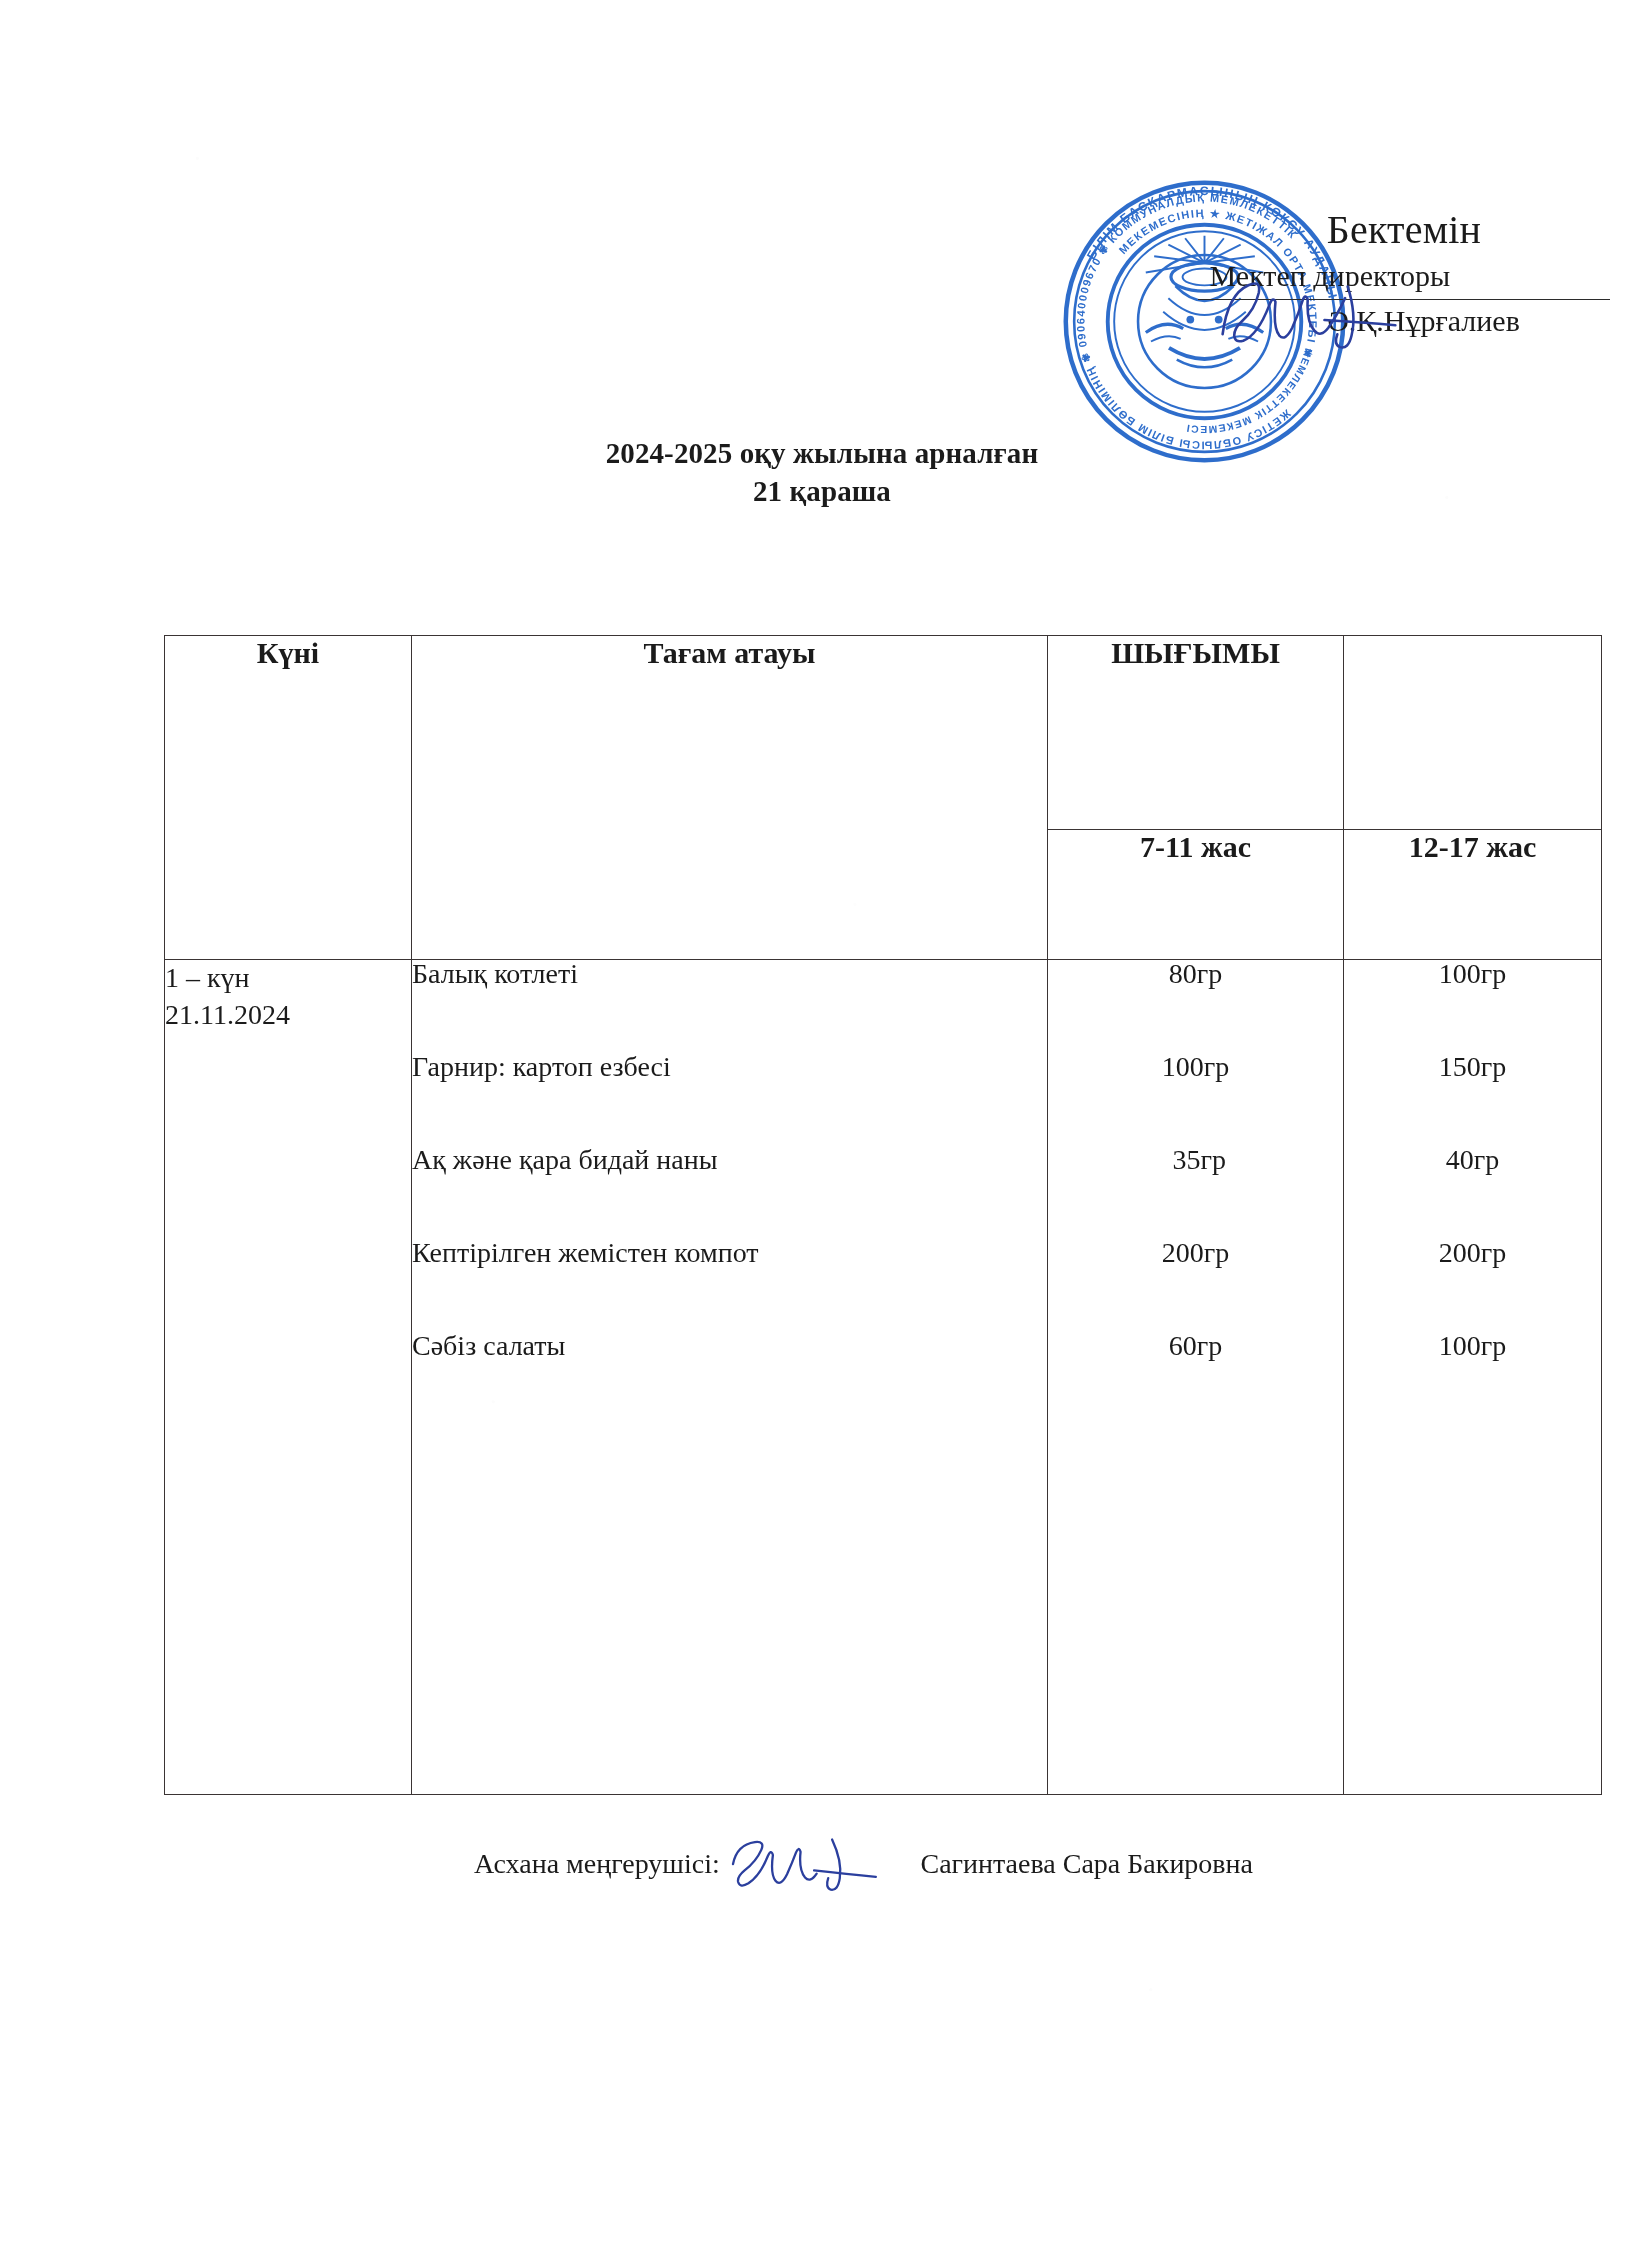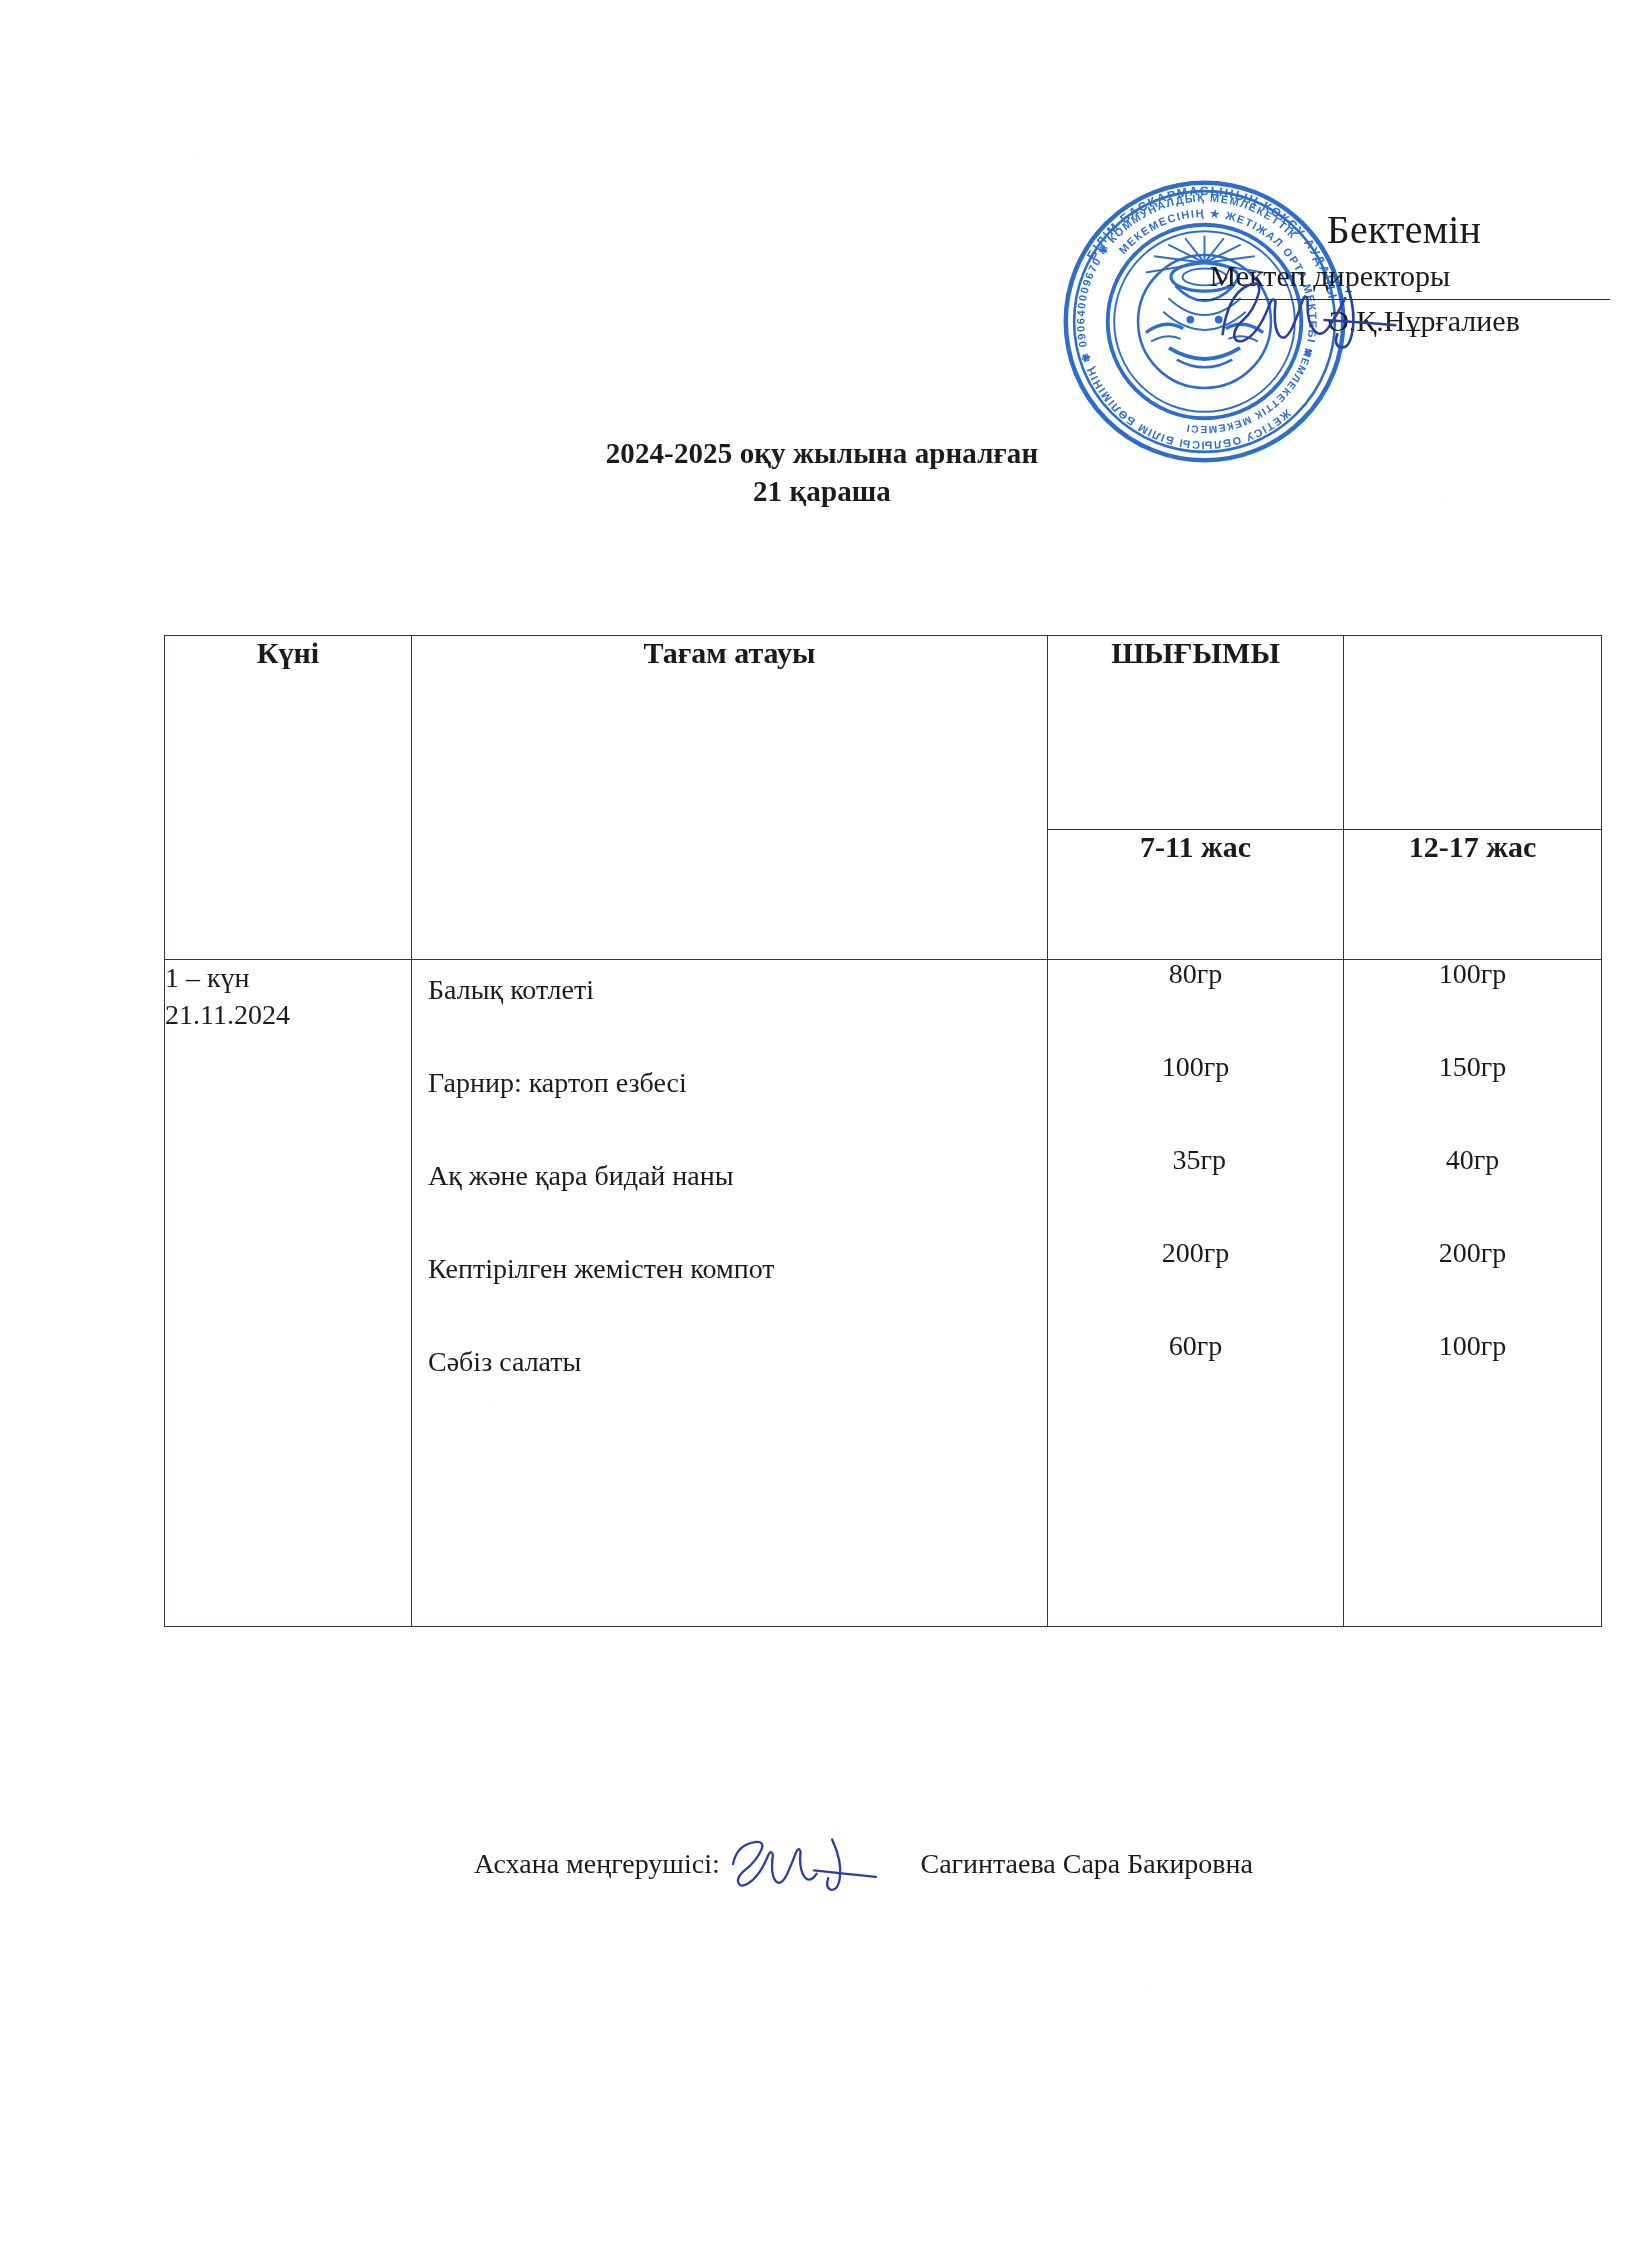--- a/index.html
+++ b/index.html
@@ -92,21 +92,21 @@
     font-weight:bold;
     font-size:29px;
     line-height:1.30;
     letter-spacing:0.1px;
   }
 
   
   .menu-table{
     position:absolute;
     left:164px; top:635px;
-    width:1437px; height:992px;
+    width:1437px; height:1160px;
     border-collapse:collapse;
     table-layout:fixed;
     z-index:3;
   }
   .menu-table td{
     border:1.3px solid #3a3434;
     vertical-align:top;
     padding:0;
   }
   .col-day{width:247px;}
@@ -122,21 +122,21 @@
   }
   .hdr-main{height:193px;}
   .hdr-sub{height:129px;}
 
   .cell-day{
     padding:26px 0 0 18px;
     font-size:28px;
     line-height:1.32;
   }
   .cell-list{padding:23px 0 0 22px;}
-  .cell-list ul{list-style:none;margin:16px;padding:0;}
+  .cell-list ul{list-style:none;margin:0;padding:0;}
   .cell-list li{
     font-size:28px;
     line-height:1.0;
     height:93px;
   }
   .cell-qty{padding:26px 0 0 19.3px;}
   .cell-qty ul{list-style:none;margin:0;padding:0;text-align:center;}
   .cell-qty li{
     font-size:28px;
     line-height:1.0;

